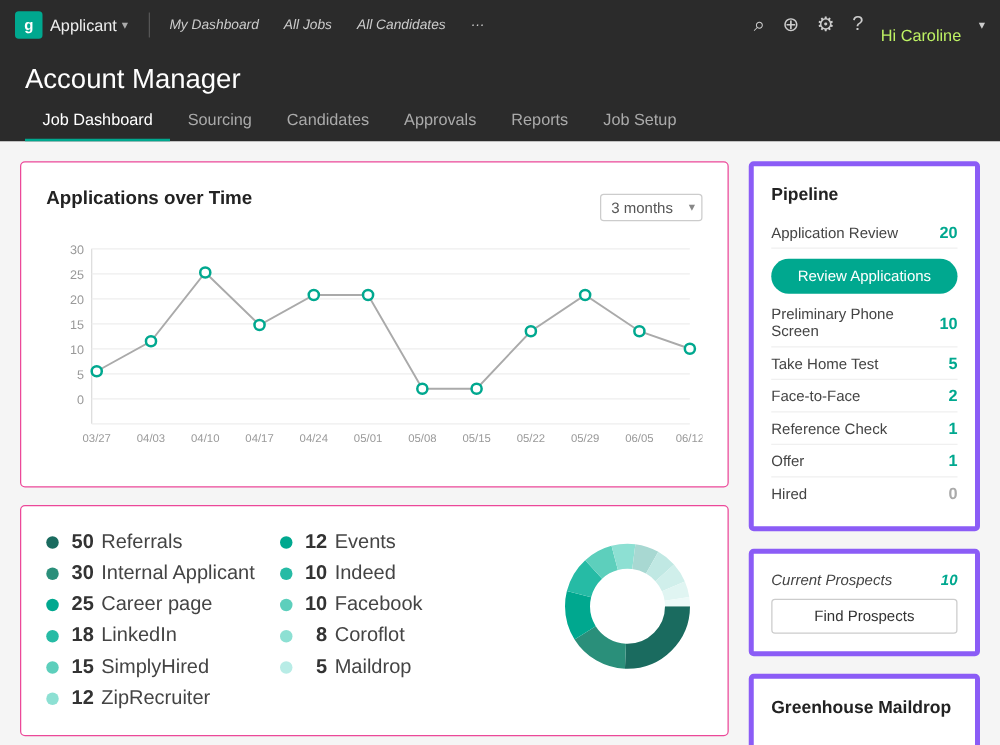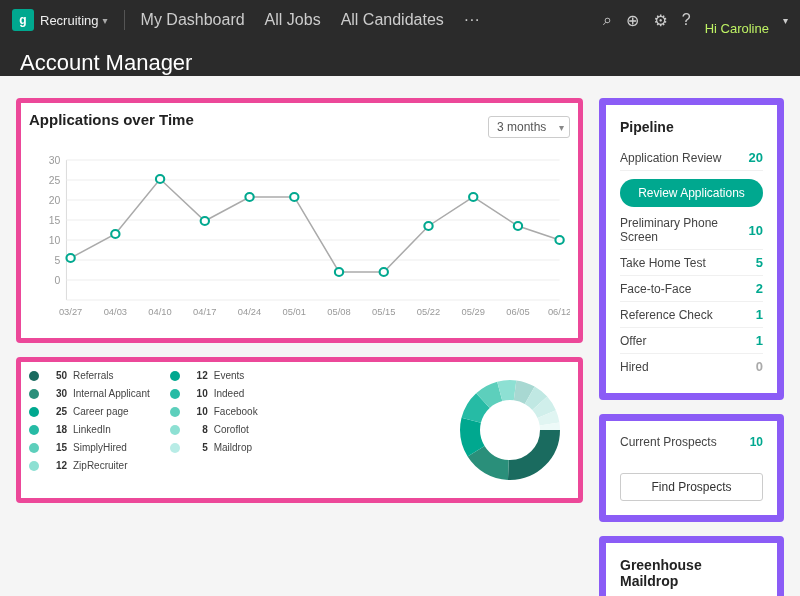--- a/index.html
+++ b/index.html
@@ -19,21 +19,21 @@
       background: #00a88f;
       color: white;
       width: 22px; height: 22px;
       border-radius: 3px;
       display: flex; align-items: center; justify-content: center;
       font-weight: bold; font-size: 12px;
       margin-right: 6px;
     }
     .top-nav .brand { color: #eee; margin-right: 4px; }
     .top-nav .brand-arrow { font-size: 10px; color: #aaa; margin-right: 16px; }
-    .top-nav .nav-link { color: #ccc; margin-right: 20px; cursor: pointer; font-size: 16px; }
+    .top-nav .nav-link { color: #ccc; margin-right: 20px; cursor: pointer; font-size: 11px; font-style: italic; }
     .top-nav .dots { margin-right: 20px; color: #ccc; }
     .top-nav-right { margin-left: auto; display: flex; align-items: center; gap: 14px; color: #ccc; }
     .top-nav-right .icon { font-size: 16px; cursor: pointer; }
     .top-nav-right .user { font-size: 13px; color: #bef264; cursor: pointer; margin-top: 16px; }
 
     
     .page-header {
       background: #2b2b2b;
       padding: 10px 20px 0 20px;
     }
@@ -72,22 +72,22 @@
       flex: 1;
       display: flex;
       flex-direction: column;
       gap: 14px;
     }
 
     
     .card {
       background: #fff;
       border-radius: 4px;
-      border: 5px solid #ec4899;
-      padding: 8px;
+      border: 1px solid #ec4899;
+      padding: 20px;
     }
 
     .card-title {
       font-size: 15px;
       font-weight: 600;
       color: #222;
       margin-bottom: 14px;
     }
 
     
@@ -141,21 +141,21 @@
     }
     .source-col {
       display: flex;
       flex-direction: column;
       gap: 7px;
     }
     .source-item {
       display: flex;
       align-items: center;
       gap: 6px;
-      font-size: 10px;
+      font-size: 16px;
       color: #444;
     }
     .source-dot {
       width: 10px; height: 10px;
       border-radius: 50%;
       flex-shrink: 0;
     }
     .source-num {
       font-weight: 600;
       min-width: 22px;
@@ -173,21 +173,21 @@
     
     .right-col {
       width: 185px;
       display: flex;
       flex-direction: column;
       gap: 14px;
     }
     .sidebar-card {
       background: #fff;
       border-radius: 4px;
-      border: 7px solid #8b5cf6;
+      border: 4px solid #8b5cf6;
       padding: 14px;
     }
     .sidebar-title {
       font-size: 14px;
       font-weight: 600;
       color: #222;
       margin-bottom: 10px;
     }
     .pipeline-row {
       display: flex;
@@ -227,51 +227,60 @@
       cursor: pointer;
       width: 100%;
       margin-top: 4px;
     }
     .prospects-row {
       display: flex;
       justify-content: space-between;
       align-items: flex-start;
       font-size: 12px;
       color: #444;
-      margin-bottom: 20px;
+      margin-bottom: 4px;
+      font-style: italic;
     }
     .prospects-count {
       color: #00a88f;
       font-weight: 600;
     }
   </style>
 </head>
 <body>
 
 <div class="top-nav">
   <div class="logo">g</div>
-  <span class="brand">Recruiting</span>
+  <span class="brand">Applicant</span>
   <span class="brand-arrow">▾</span>
   <div style="width:1px;height:20px;background:#555;margin-right:16px;"></div>
   <span class="nav-link">My Dashboard</span>
   <span class="nav-link">All Jobs</span>
   <span class="nav-link">All Candidates</span>
   <span class="nav-link dots">···</span>
   <div class="top-nav-right">
     <span class="icon">⌕</span>
     <span class="icon">⊕</span>
     <span class="icon">⚙</span>
     <span class="icon">?</span>
     <span class="user">Hi Caroline</span>
     <span style="font-size:10px;">▾</span>
   </div>
 </div>
 
 <div class="page-header">
   <div class="page-title">Account Manager</div>
+  <div class="tabs">
+    <div class="tab active">Job Dashboard</div>
+    <div class="tab">Sourcing</div>
+    <div class="tab">Candidates</div>
+    <div class="tab">Approvals</div>
+    <div class="tab">Reports</div>
+    <div class="tab">Job Setup</div>
+  </div>
 </div>
 
 <div class="main-content">
 
   <div class="left-col">
 
     <div class="card">
       <div class="chart-header">
         <div class="card-title">Applications over Time</div>
         <div class="dropdown-wrapper">

